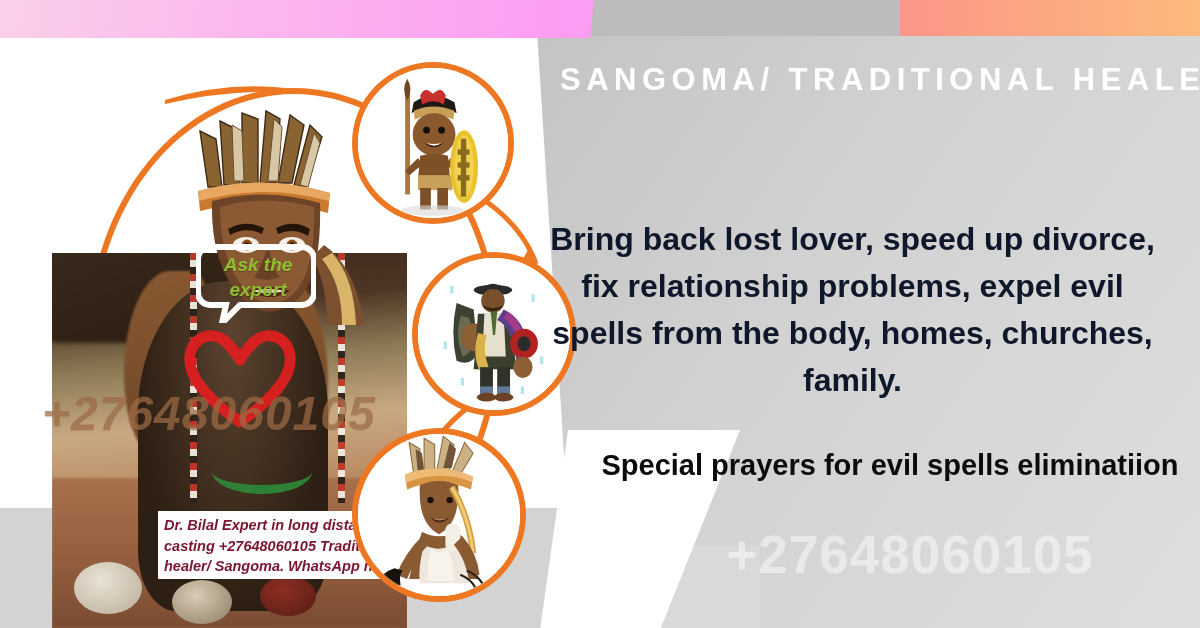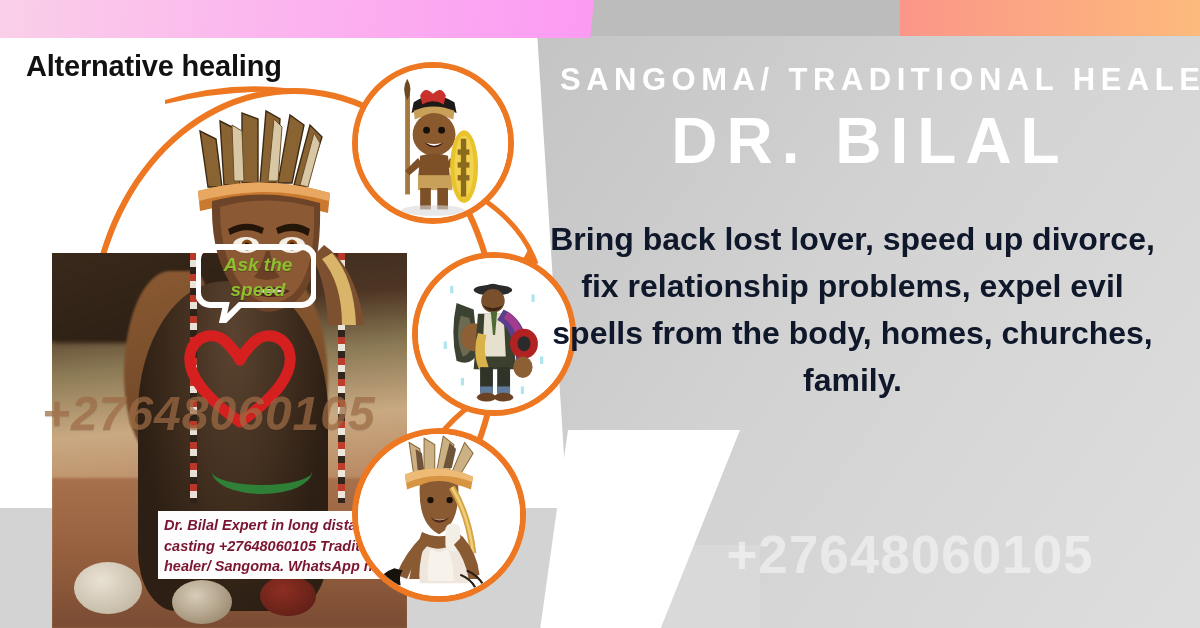--- a/index.html
+++ b/index.html
@@ -107,21 +107,20 @@
 <div id="poster">
 
   <div class="gray-panel"></div>
   <div class="gray-footer"></div>
   <div class="gray-footer2"></div>
   <div class="white-wedge"></div>
   <div class="gray-top-cap"></div>
   <div class="band band-pink"></div>
   <div class="band band-orange"></div>
 
-  <div class="alt-heading">Alternative healing</div>
   <svg class="alt-underline" viewBox="0 0 160 26">
     <path d="M2,22 Q80,-2 158,16 Q80,8 2,26 Z" fill="#ee7722"></path>
   </svg>
 
   <div class="big-ellipse"></div>
 
   <svg class="portrait" viewBox="0 0 230 230">
     <g>
 
       <g fill="#8a6333" stroke="#3d2a14" stroke-width="1.4">
@@ -180,21 +179,21 @@
 
   <svg class="heart" viewBox="0 0 120 110">
     <path d="M60,100 C20,72 8,50 10,34 C12,14 34,8 46,20 C52,26 57,32 60,38
              C63,32 68,26 74,20 C86,8 108,14 110,34 C112,50 100,72 60,100 Z" fill="none" stroke="#d62020" stroke-width="11" stroke-linejoin="round"></path>
   </svg>
 
   <svg class="bubble" viewBox="0 0 120 80">
     <path d="M14,4 H106 A12,12 0 0 1 118,16 V50 A12,12 0 0 1 106,62 H44 L26,80 L30,62 H14
              A12,12 0 0 1 2,50 V16 A12,12 0 0 1 14,4 Z" fill="none" stroke="#ffffff" stroke-width="6"></path>
   </svg>
-  <div class="bubble-text">Ask the speed</div>
+  <div class="bubble-text">Ask the expert</div>
 
   <div class="watermark-photo">+27648060105</div>
 
   <div class="caption-box">
     <p>Dr. Bilal Expert in long distan</p>
     <p>casting +27648060105 Tradit</p>
     <p>healer/ Sangoma. WhatsApp n</p>
   </div>
 
   <svg class="connector" style="left:470px;top:190px;width:110px;height:90px;">
@@ -326,17 +325,17 @@
 
       <path d="M34,126 Q22,130 16,142 L40,142 Q38,132 42,128 Z" fill="#17120c"></path>
       <g stroke="#2a2116" stroke-width="2" fill="none">
         <path d="M102,128 Q112,132 118,142"></path>
         <path d="M96,132 Q106,136 110,144"></path>
       </g>
     </svg>
   </div>
 
   <div class="kicker">SANGOMA/ TRADITIONAL HEALER</div>
-  <div class="bigname">DR. BILAL</div>
   <div class="redtext">Bring back lost lover, speed up divorce, fix relationship problems, expel evil spells from the body, homes, churches, family.</div>
+  <div class="blacktext">Special prayers for  evil spells eliminatiion</div>
   <div class="watermark-right">+27648060105</div>
 
 </div>
 
 </body></html>

